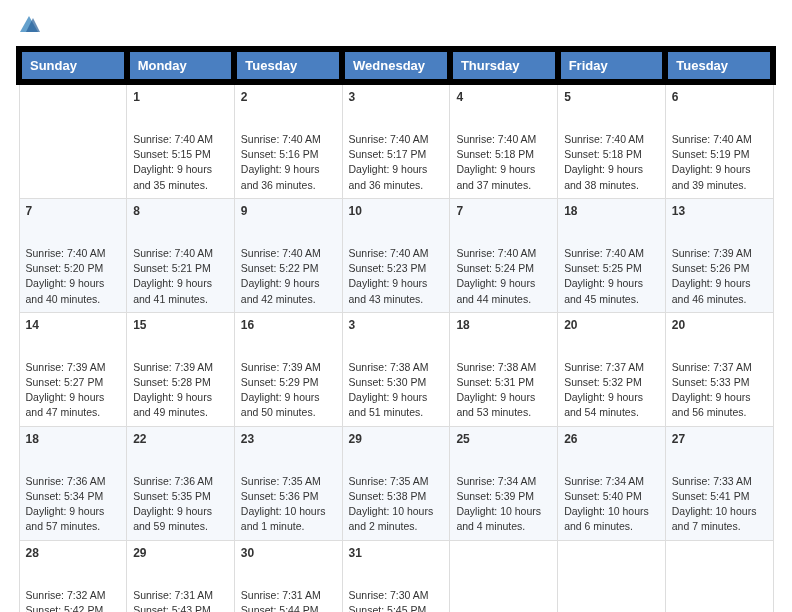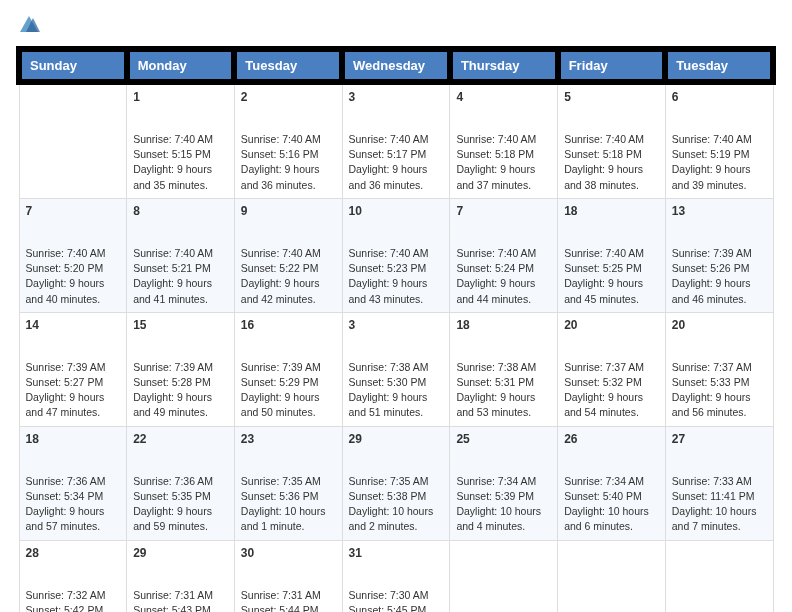--- a/index.html
+++ b/index.html
@@ -313,21 +313,21 @@
         <td>
           <span class="day-number">26</span>
           <div class="day-info" style="white-space: pre-line;">Sunrise: 7:34 AM
 Sunset: 5:40 PM
 Daylight: 10 hours
 and 6 minutes.</div>
         </td>
         <td>
           <span class="day-number">27</span>
           <div class="day-info" style="white-space: pre-line;">Sunrise: 7:33 AM
-Sunset: 11:41 PM
+Sunset: 5:41 PM
 Daylight: 10 hours
 and 7 minutes.</div>
         </td>
       </tr>
       <tr>
         <td>
           <span class="day-number">28</span>
           <div class="day-info" style="white-space: pre-line;">Sunrise: 7:32 AM
 Sunset: 5:42 PM
 Daylight: 10 hours

